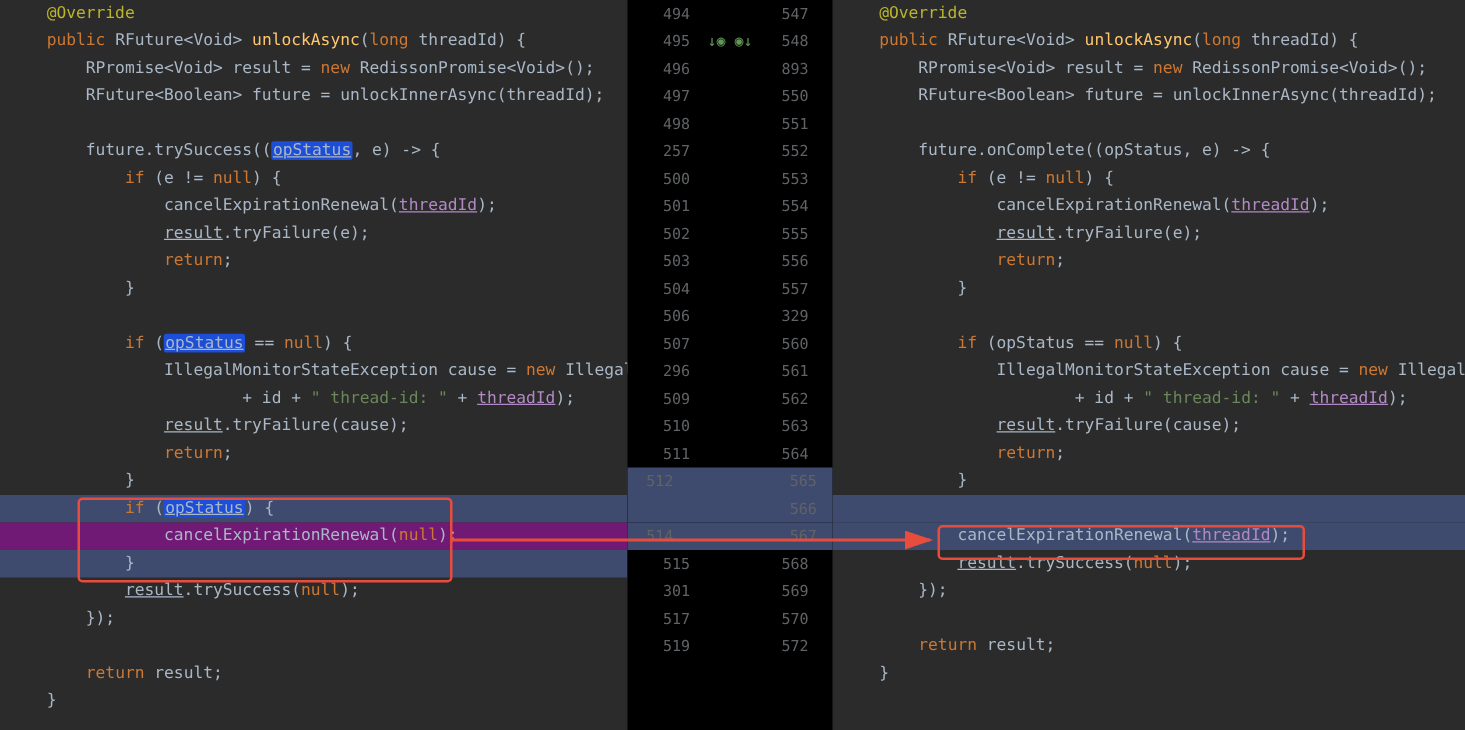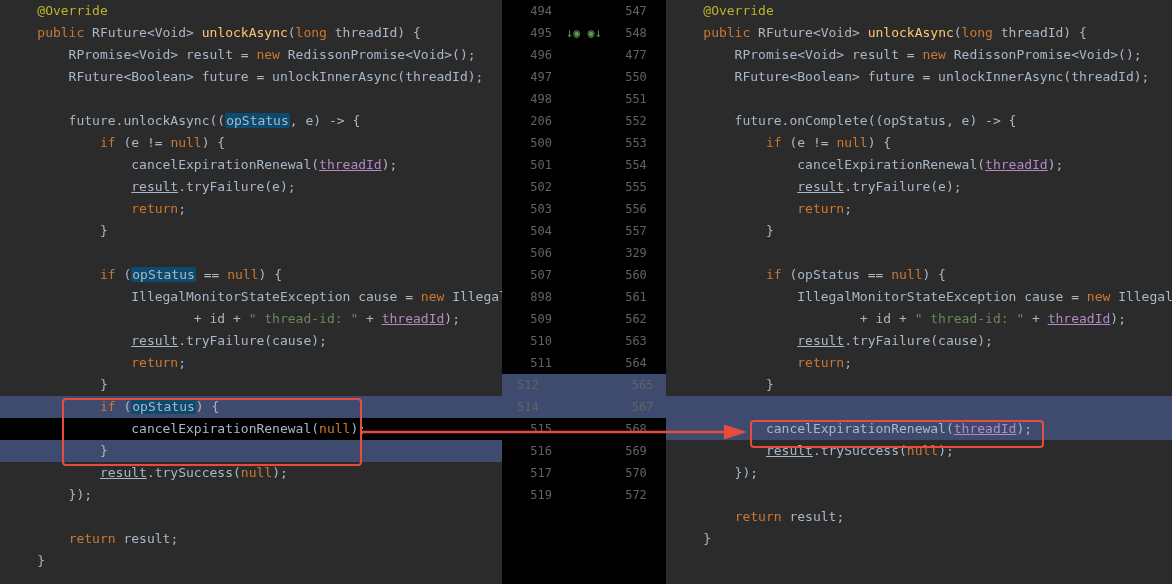--- a/index.html
+++ b/index.html
@@ -50,24 +50,24 @@
   .gutter-row .ln-right { width: 40px; text-align: center; }
   .gutter-row .ind { width: 40px; text-align: center; }
   .ind-green { color: #629755; }
   
   .k-ann { color: #bbb529; }
   .k-kw  { color: #cc7832; }
   .k-mth { color: #ffc66d; }
   .k-str { color: #6a8759; }
   .k-und { text-decoration: underline; color: #b389c5; }
   .k-und2 { text-decoration: underline; color: #a9b7c6; }
-  .k-hl  { background: #0c4a6e; border-radius: 2px; padding: 0 1px; }
+  .k-hl  { background: #1d4ed8; border-radius: 2px; padding: 0 1px; text-decoration: underline; }
   
   .bg-del  { background: #3f4b6e; }
-  .bg-del2 { background: #000000; }
+  .bg-del2 { background: #701a75; }
   .bg-add  { background: #3f4b6e; }
   .gutter-del { background: #3f4b6e; gap: 32px; }
   
   .red-box {
     position: absolute;
     border: 2px solid #e74c3c;
     border-radius: 4px;
     pointer-events: none;
   }
   .arrow-svg {
@@ -79,21 +79,21 @@
 <body>
 
 <div class="diff-root">
 
   <div class="pane pane-left" id="pane-left">
       <div class="code-line"><span class="k-ann">    @Override</span></div>
       <div class="code-line"><span>    </span><span class="k-kw">public</span><span> RFuture&lt;Void&gt; </span><span class="k-mth">unlockAsync</span><span>(</span><span class="k-kw">long</span><span> threadId) {</span></div>
       <div class="code-line"><span>        RPromise&lt;Void&gt; result = </span><span class="k-kw">new</span><span> RedissonPromise&lt;Void&gt;();</span></div>
       <div class="code-line"><span>        RFuture&lt;Boolean&gt; future = unlockInnerAsync(threadId);</span></div>
       <div class="code-line"><span></span></div>
-      <div class="code-line"><span>        future.unlockAsync((</span><span class="k-hl">opStatus</span><span>, e) -&gt; {</span></div>
+      <div class="code-line"><span>        future.trySuccess((</span><span class="k-hl">opStatus</span><span>, e) -&gt; {</span></div>
       <div class="code-line"><span>            </span><span class="k-kw">if</span><span> (e != </span><span class="k-kw">null</span><span>) {</span></div>
       <div class="code-line"><span>                cancelExpirationRenewal(</span><span class="k-und">threadId</span><span>);</span></div>
       <div class="code-line"><span>                </span><span class="k-und2">result</span><span>.tryFailure(e);</span></div>
       <div class="code-line"><span>                </span><span class="k-kw">return</span><span>;</span></div>
       <div class="code-line"><span>            }</span></div>
       <div class="code-line"><span></span></div>
       <div class="code-line"><span>            </span><span class="k-kw">if</span><span> (</span><span class="k-hl">opStatus</span><span> == </span><span class="k-kw">null</span><span>) {</span></div>
       <div class="code-line"><span>                IllegalMonitorStateException cause = </span><span class="k-kw">new</span><span> Illegal</span></div>
       <div class="code-line"><span>                        + id + </span><span class="k-str">" thread-id: "</span><span> + </span><span class="k-und">threadId</span><span>);</span></div>
       <div class="code-line"><span>                </span><span class="k-und2">result</span><span>.tryFailure(cause);</span></div>
@@ -117,34 +117,34 @@
         <span class="ln-right">547</span>
       </div>
       <div class="gutter-row">
         <span class="ln-left">495</span>
         <span class="ind ind-green">↓◉ ◉↓</span>
         <span class="ln-right">548</span>
       </div>
       <div class="gutter-row">
         <span class="ln-left">496</span>
         <span class="ind "></span>
-        <span class="ln-right">477</span>
+        <span class="ln-right">893</span>
       </div>
       <div class="gutter-row">
         <span class="ln-left">497</span>
         <span class="ind "></span>
         <span class="ln-right">550</span>
       </div>
       <div class="gutter-row">
         <span class="ln-left">498</span>
         <span class="ind "></span>
         <span class="ln-right">551</span>
       </div>
       <div class="gutter-row">
-        <span class="ln-left">206</span>
+        <span class="ln-left">257</span>
         <span class="ind "></span>
         <span class="ln-right">552</span>
       </div>
       <div class="gutter-row">
         <span class="ln-left">500</span>
         <span class="ind "></span>
         <span class="ln-right">553</span>
       </div>
       <div class="gutter-row">
         <span class="ln-left">501</span>
@@ -170,21 +170,21 @@
         <span class="ln-left">506</span>
         <span class="ind "></span>
         <span class="ln-right">329</span>
       </div>
       <div class="gutter-row">
         <span class="ln-left">507</span>
         <span class="ind "></span>
         <span class="ln-right">560</span>
       </div>
       <div class="gutter-row">
-        <span class="ln-left">898</span>
+        <span class="ln-left">296</span>
         <span class="ind "></span>
         <span class="ln-right">561</span>
       </div>
       <div class="gutter-row">
         <span class="ln-left">509</span>
         <span class="ind "></span>
         <span class="ln-right">562</span>
       </div>
       <div class="gutter-row">
         <span class="ln-left">510</span>
@@ -195,31 +195,36 @@
         <span class="ln-left">511</span>
         <span class="ind "></span>
         <span class="ln-right">564</span>
       </div>
       <div class="gutter-row gutter-del">
         <span class="ln-left">512</span>
         <span class="ind "></span>
         <span class="ln-right">565</span>
       </div>
       <div class="gutter-row gutter-del">
+        <span class="ln-left"></span>
+        <span class="ind "></span>
+        <span class="ln-right">566</span>
+      </div>
+      <div class="gutter-row gutter-del">
         <span class="ln-left">514</span>
         <span class="ind "></span>
         <span class="ln-right">567</span>
       </div>
       <div class="gutter-row">
         <span class="ln-left">515</span>
         <span class="ind "></span>
         <span class="ln-right">568</span>
       </div>
       <div class="gutter-row">
-        <span class="ln-left">516</span>
+        <span class="ln-left">301</span>
         <span class="ind "></span>
         <span class="ln-right">569</span>
       </div>
       <div class="gutter-row">
         <span class="ln-left">517</span>
         <span class="ind "></span>
         <span class="ln-right">570</span>
       </div>
       <div class="gutter-row">
         <span class="ln-left">519</span>

